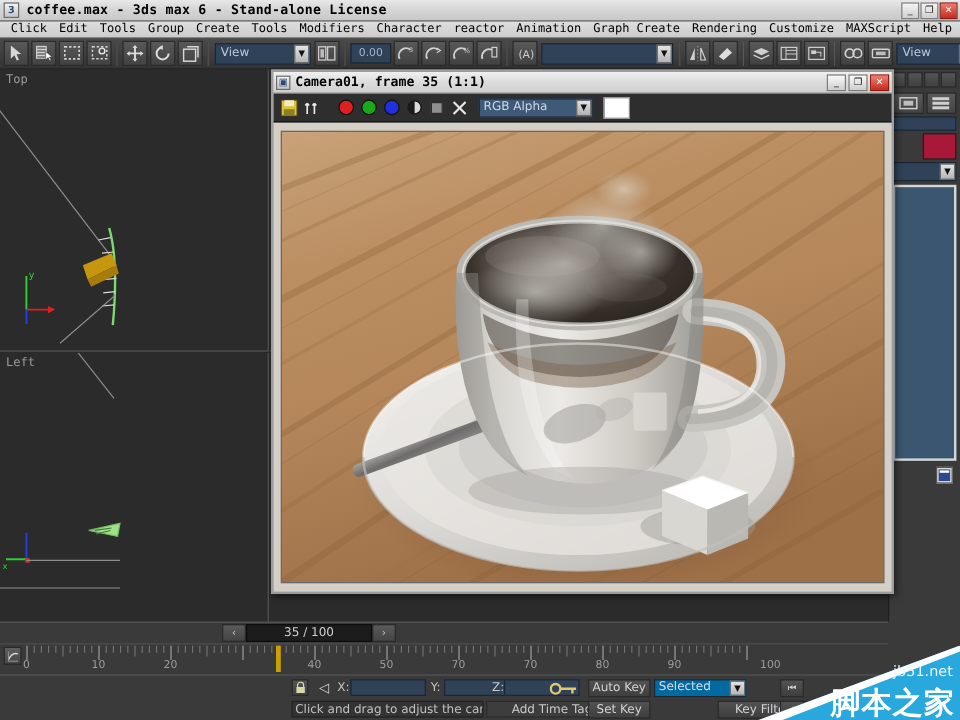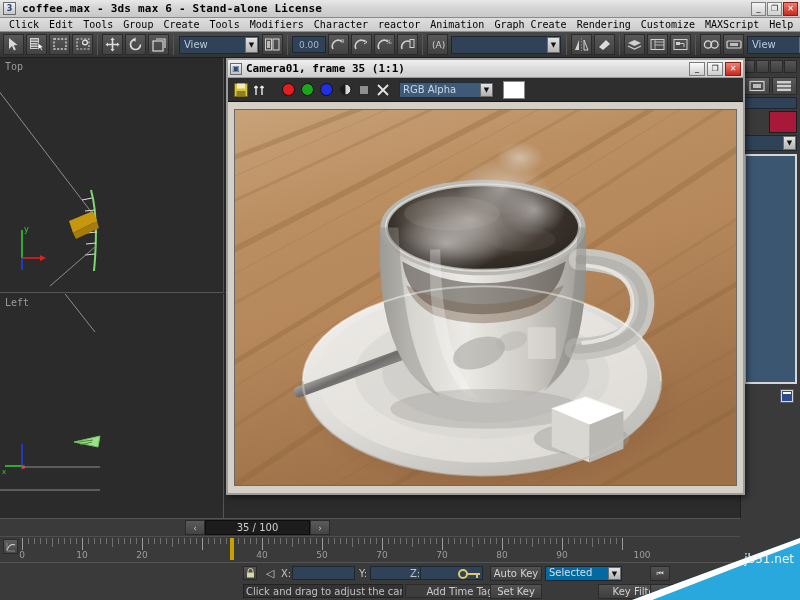--- a/index.html
+++ b/index.html
@@ -958,13 +958,14 @@
       <ellipse cx="248" cy="272" rx="180" ry="95" fill="none" stroke="#ffffff" stroke-width="2" opacity="0.45"></ellipse>
       <path d="M68 272 a180 95 0 0 0 360 0" fill="none" stroke="#8d8b87" stroke-width="2" opacity="0.35"></path>
     </svg>
   </div>
 </div>
 
 <div id="watermark">
   <div id="wm-blue"></div>
   <div id="wm-white"></div>
   <div id="wm-t1">jb51.net</div>
+  <div id="wm-t2">脚本之家</div>
 </div>
 
 </body></html>

